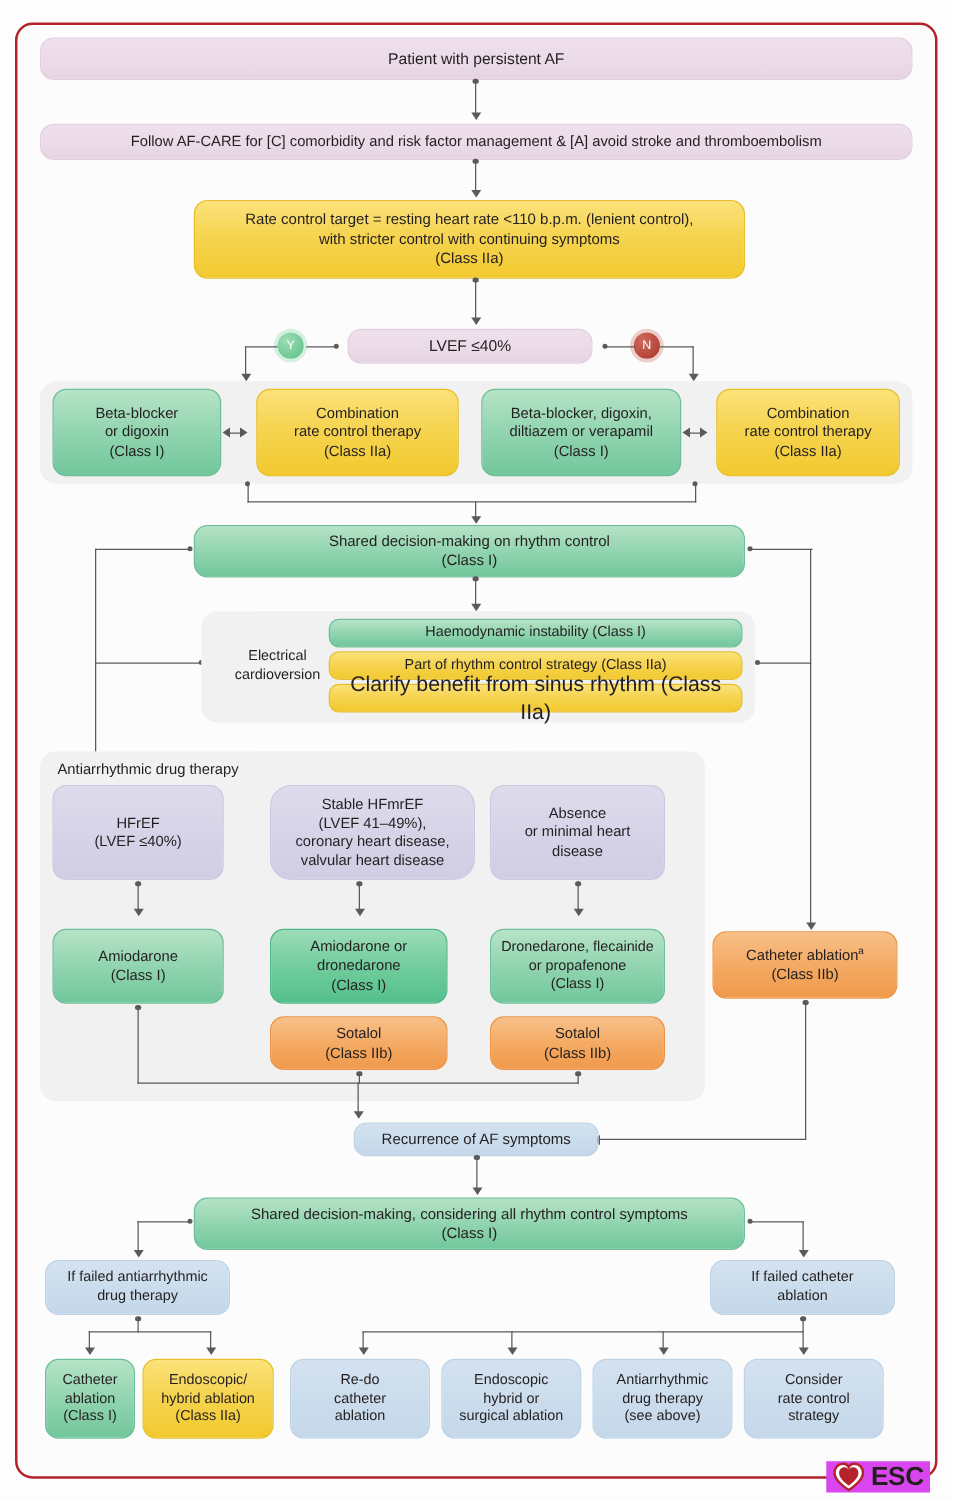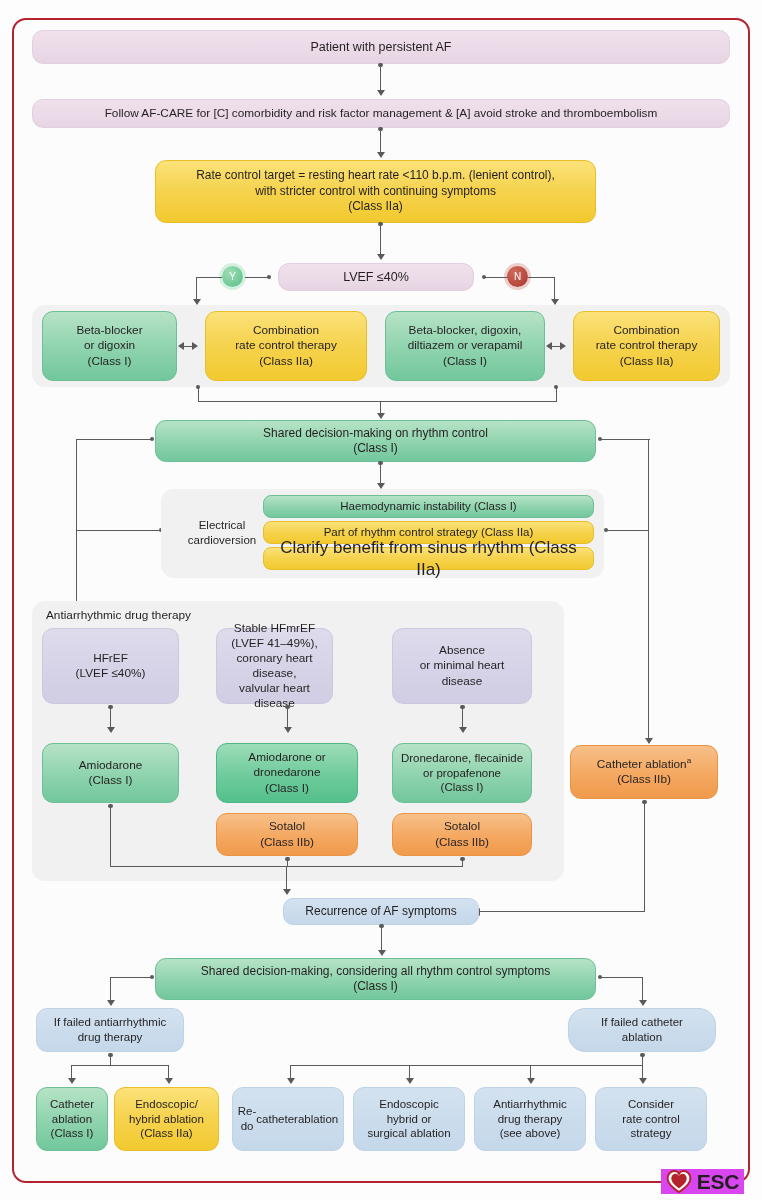--- a/index.html
+++ b/index.html
@@ -282,21 +282,21 @@
 
   <div class="grouppanel" style="left:32px; top:601px; width:532px; height:280px;"></div>
   <div class="grouplabel" style="left:46px; top:608px; font-size:11.8px;">
     <span>Antiarrhythmic drug therapy</span>
   </div>
 
   <div class="node lilac" style="left:42px; top:628px; width:137px; height:76px; font-size:11.8px; flex-direction:column;">
     <span>HFrEF</span>
     <span>(LVEF ≤40%)</span>
   </div>
-  <div class="node lilac" style="left:216px; top:628px; width:117px; height:76px; font-size:11.8px; flex-direction:column;">
+  <div class="node lilac" style="left:216px; top:628px; width:164px; height:76px; font-size:11.8px; flex-direction:column;border-radius:17px;">
     <span>Stable HFmrEF</span>
     <span>(LVEF 41–49%),</span>
     <span>coronary heart disease,</span>
     <span>valvular heart disease</span>
   </div>
   <div class="node lilac" style="left:392px; top:628px; width:140px; height:76px; font-size:11.8px; flex-direction:column;">
     <span>Absence</span>
     <span>or minimal heart</span>
     <span>disease</span>
   </div>
@@ -376,21 +376,21 @@
 
   <div class="dot" style="left:598px; top:975px;"></div>
   <div class="ln hl" style="left:600px; top:977px; width:43px;"></div>
   <div class="ln vl" style="left:642px; top:977px; height:24px;"></div>
   <div class="arrowdown" style="left:638.8px; top:1000px;"></div>
 
   <div class="node blue" style="left:36px; top:1008px; width:148px; height:44px; font-size:11.5px; flex-direction:column;">
     <span>If failed antiarrhythmic</span>
     <span>drug therapy</span>
   </div>
-  <div class="node blue" style="left:568px; top:1008px; width:148px; height:44px; font-size:11.5px; flex-direction:column;border-radius:17px;">
+  <div class="node blue" style="left:568px; top:1008px; width:148px; height:44px; font-size:11.5px; flex-direction:column;">
     <span>If failed catheter</span>
     <span>ablation</span>
   </div>
 
   <div class="dot" style="left:108.3px; top:1053px;"></div>
   <div class="ln vl" style="left:110px; top:1055px; height:11px;"></div>
   <div class="ln hl" style="left:71px; top:1065px; width:98px;"></div>
   <div class="ln vl" style="left:71px; top:1065px; height:14px;"></div>
   <div class="ln vl" style="left:168px; top:1065px; height:14px;"></div>
   <div class="arrowdown" style="left:68px; top:1078px;"></div>
@@ -412,21 +412,21 @@
     <span>Catheter</span>
     <span>ablation</span>
     <span>(Class I)</span>
   </div>
   <div class="node yellow" style="left:114px; top:1087px; width:105px; height:64px; font-size:11.5px; flex-direction:column;">
     <span>Endoscopic/</span>
     <span>hybrid ablation</span>
     <span>(Class IIa)</span>
   </div>
 
-  <div class="node blue" style="left:232px; top:1087px; width:112px; height:64px; font-size:11.5px; flex-direction:row;">
+  <div class="node blue" style="left:232px; top:1087px; width:112px; height:64px; font-size:11.5px; flex-direction:column;">
     <span>Re-do</span>
     <span>catheter</span>
     <span>ablation</span>
   </div>
   <div class="node blue" style="left:353px; top:1087px; width:112px; height:64px; font-size:11.5px; flex-direction:column;">
     <span>Endoscopic</span>
     <span>hybrid or</span>
     <span>surgical ablation</span>
   </div>
   <div class="node blue" style="left:474px; top:1087px; width:112px; height:64px; font-size:11.5px; flex-direction:column;">

